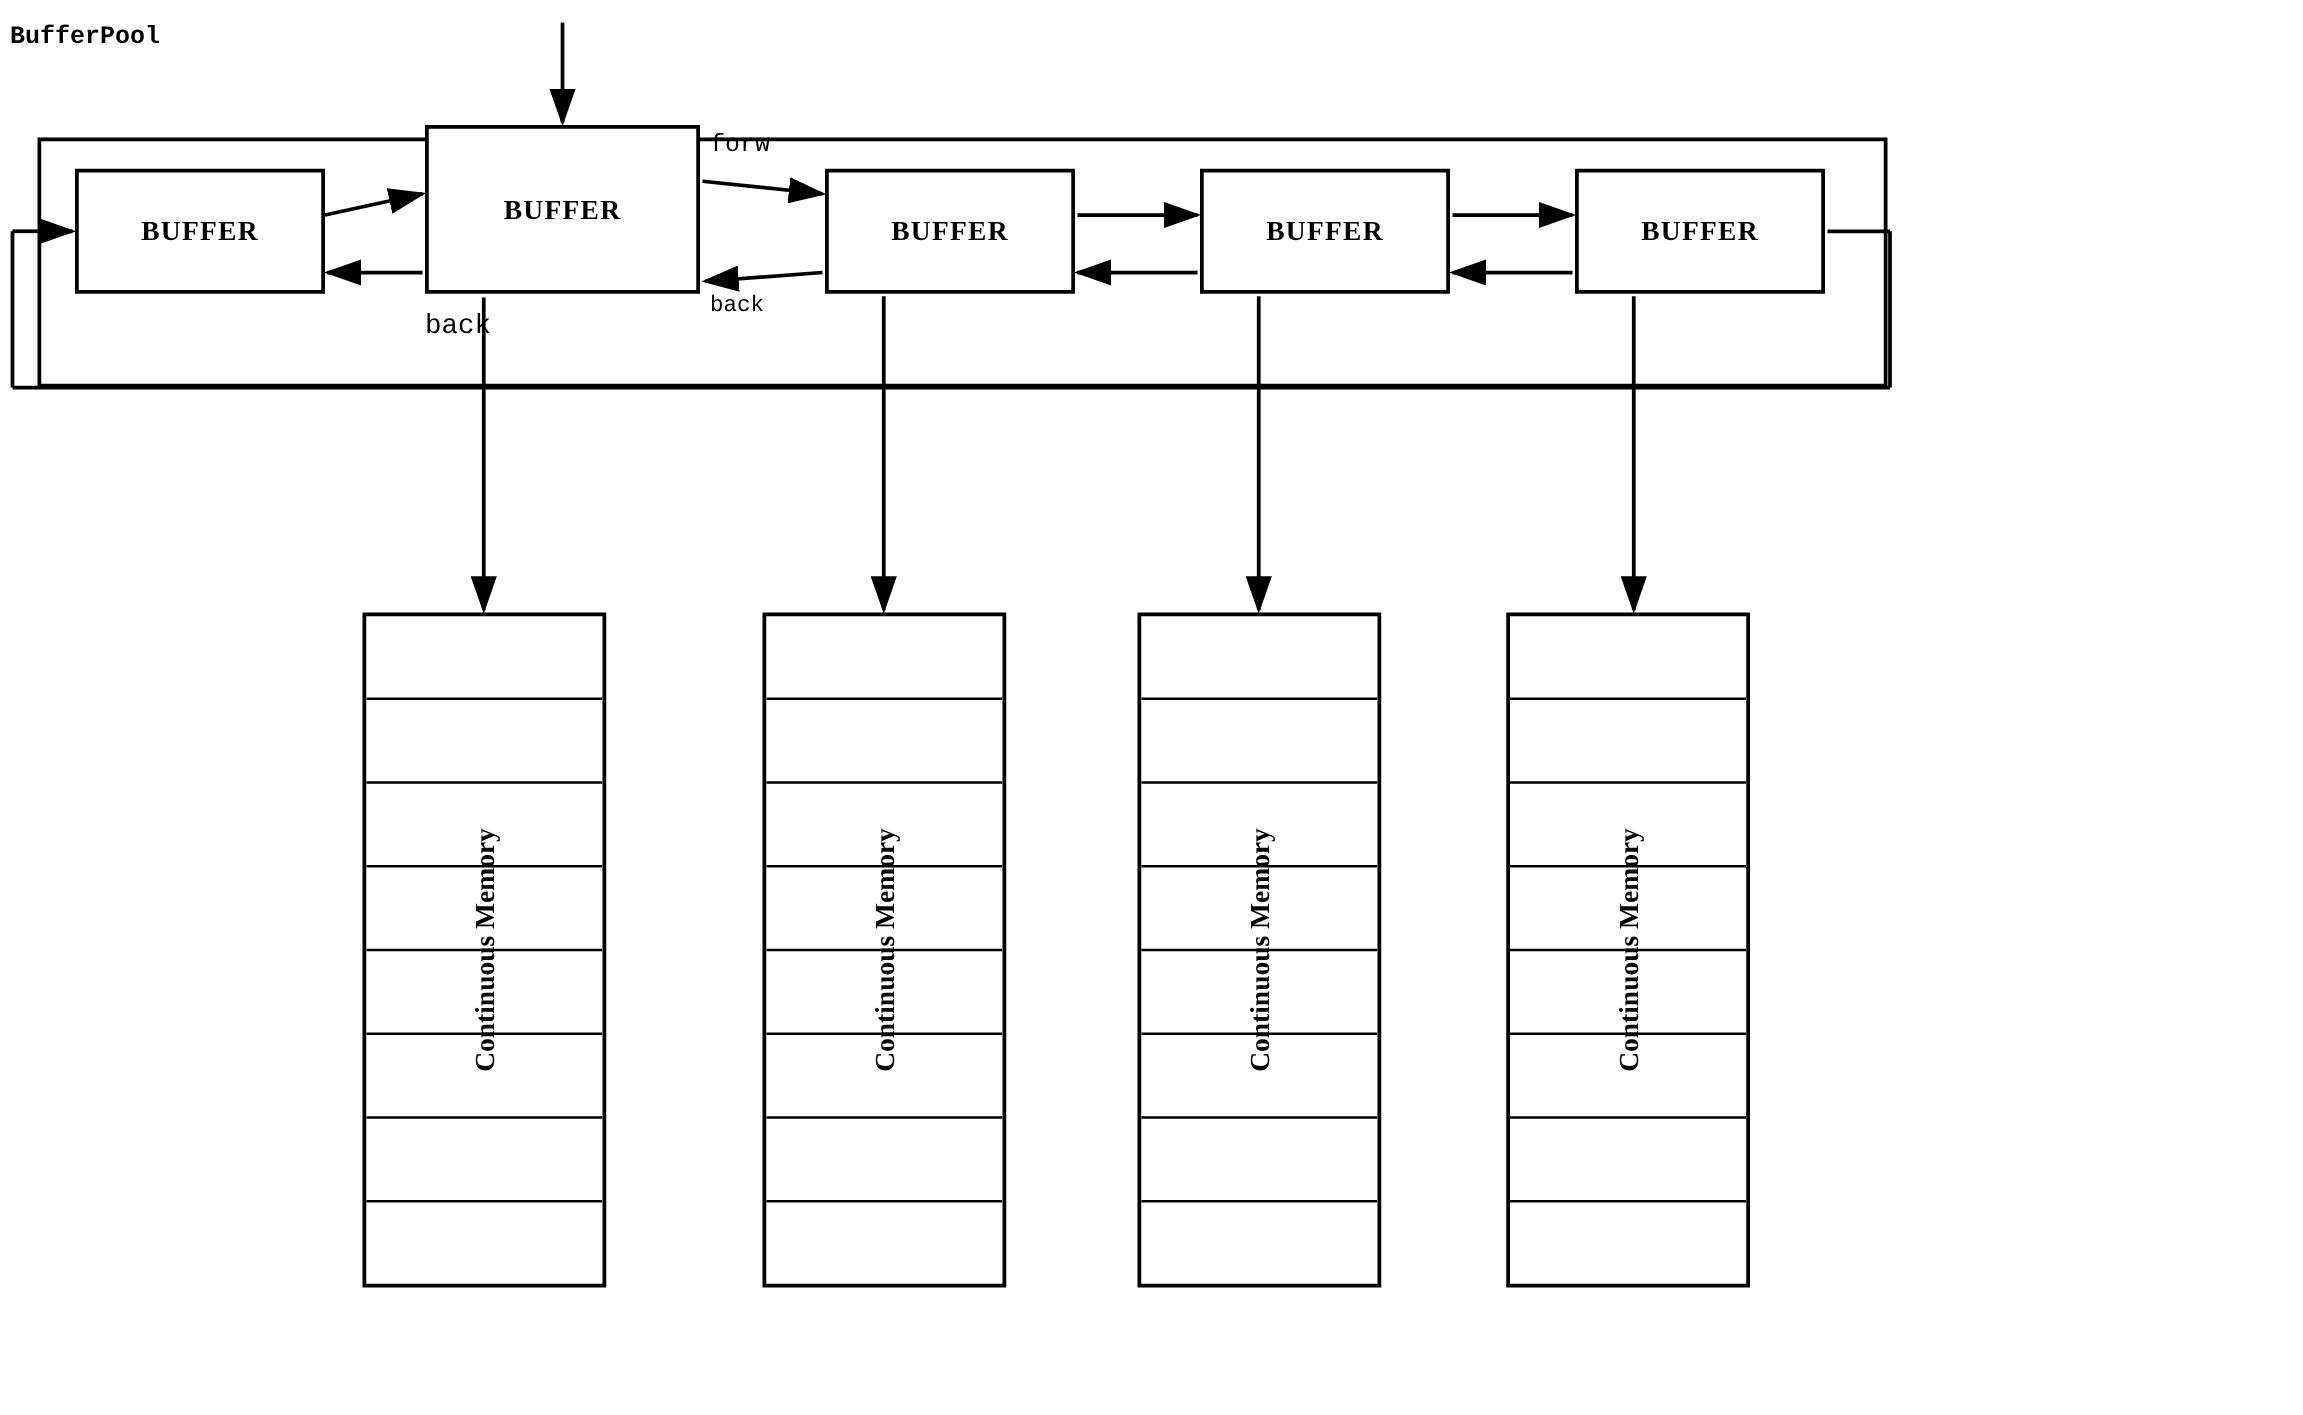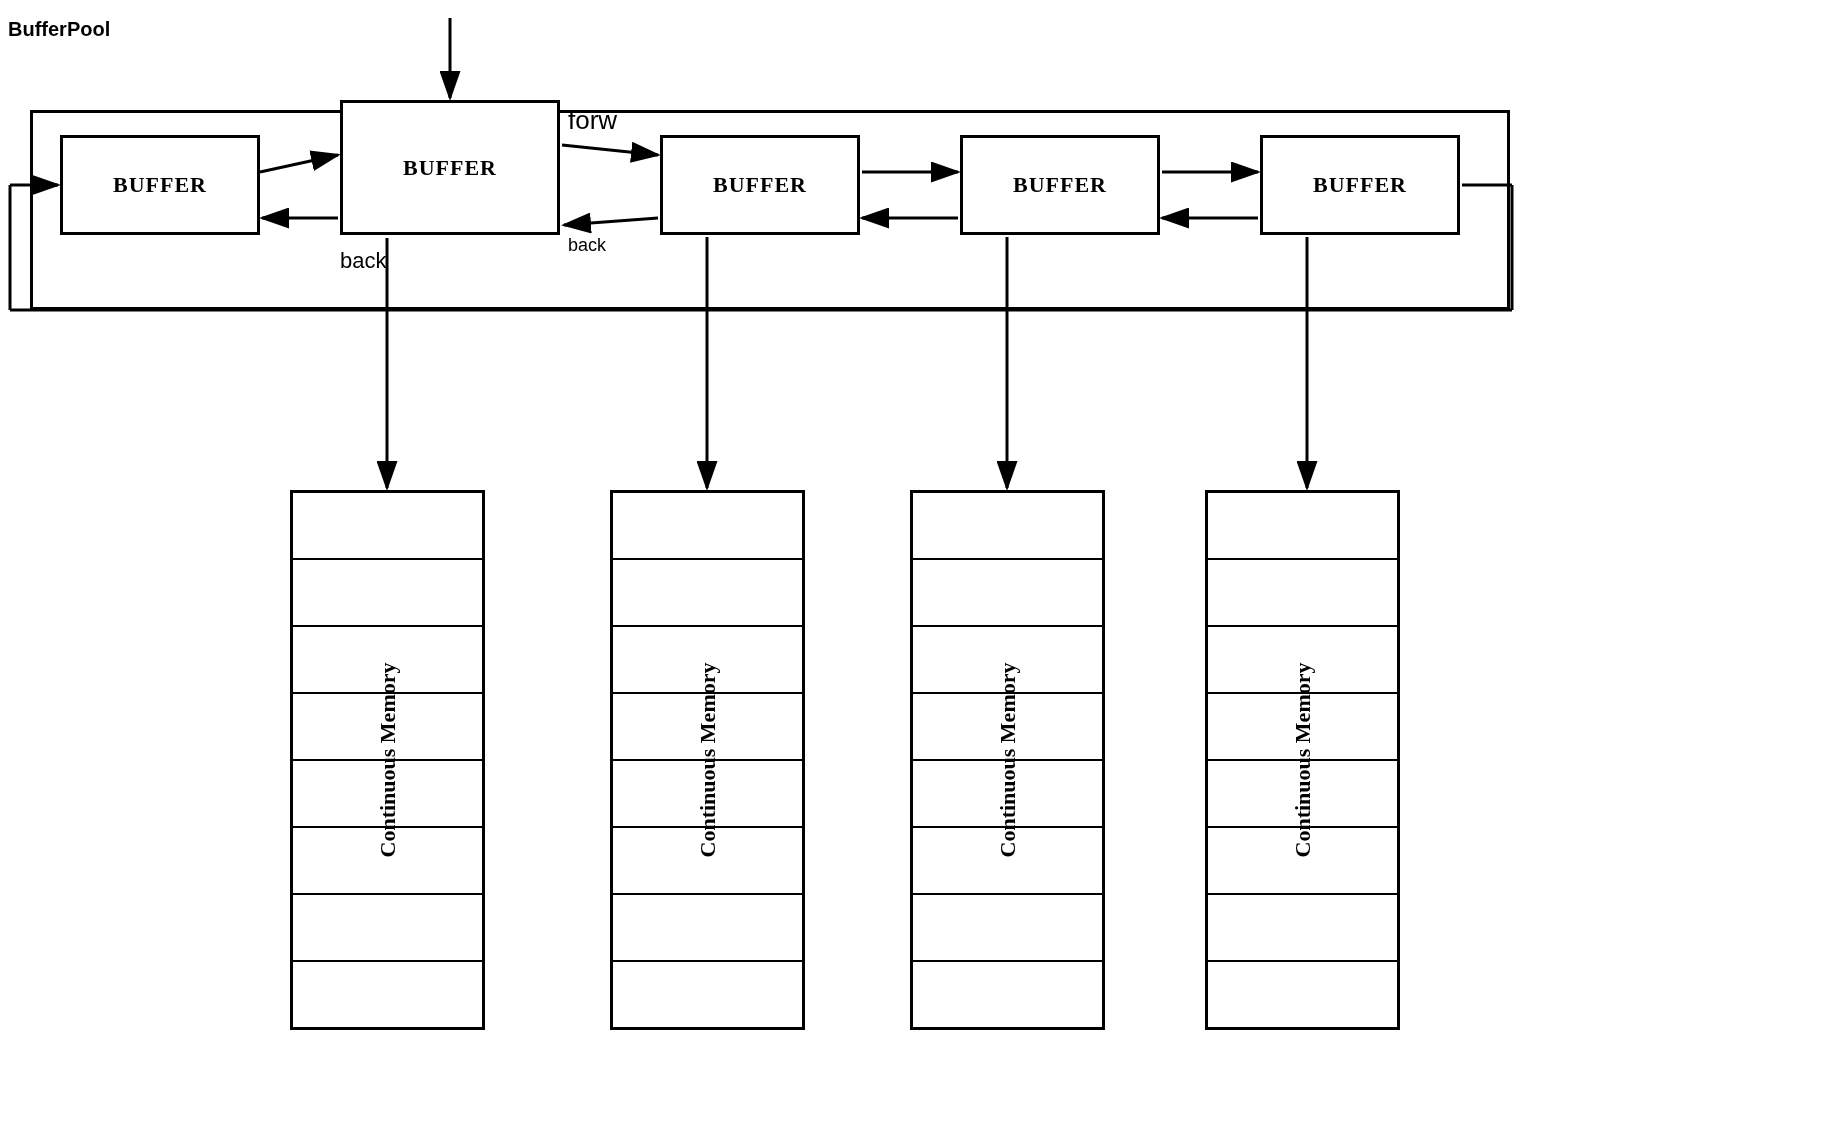--- a/index.html
+++ b/index.html
@@ -71,21 +71,21 @@
       writing-mode: vertical-rl;
       transform: rotate(180deg);
       white-space: nowrap;
       pointer-events: none;
     }
 
     
     .label {
       position: absolute;
       font-size: 22px;
-      font-family: Liberation Sans, sans-serif;
+      font-family: Liberation Mono, monospace;
     }
 
     
     #arrows {
       position: absolute;
       top: 0; left: 0;
       width: 1842px;
       height: 1132px;
       pointer-events: none;
     }
@@ -108,21 +108,21 @@
   <div class="buffer-box" style="left:660px; top:135px; width:200px; height:100px;">
     <span>BUFFER</span>
   </div>
   <div class="buffer-box" style="left:960px; top:135px; width:200px; height:100px;">
     <span>BUFFER</span>
   </div>
   <div class="buffer-box" style="left:1260px; top:135px; width:200px; height:100px;">
     <span>BUFFER</span>
   </div>
 
-  <div class="label" style="left:568px; top:105px; font-size:26px;">forw</div>
+  <div class="label" style="left:568px; top:105px; font-size:20px;">forw</div>
   <div class="label" style="left:568px; top:235px; font-size:18px;">back</div>
   <div class="label" style="left:340px; top:248px; font-size:22px;">back</div>
 
   <div class="memory-box" style="left:290px; top:490px; width:195px; height:540px;">
     <div class="mem-rows">
       <div class="mem-row"></div>
       <div class="mem-row"></div>
       <div class="mem-row"></div>
       <div class="mem-row"></div>
       <div class="mem-row"></div>

